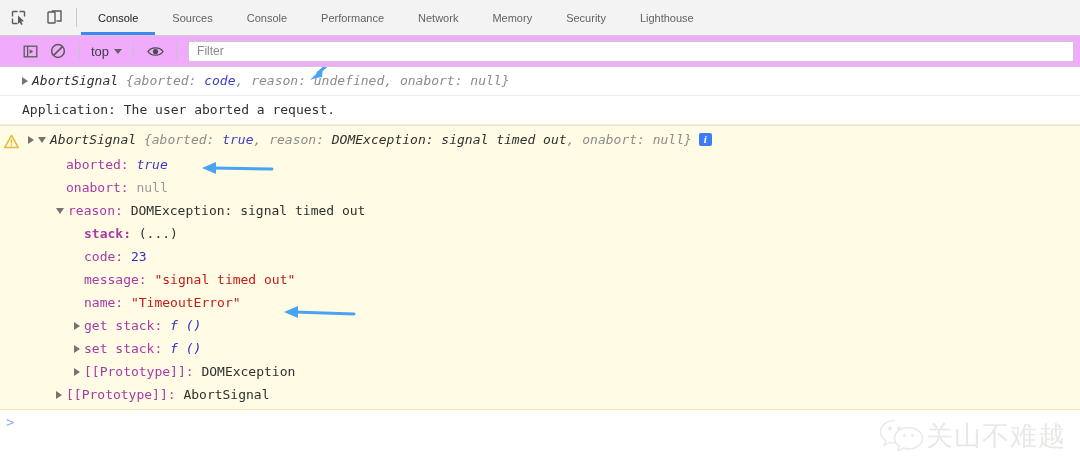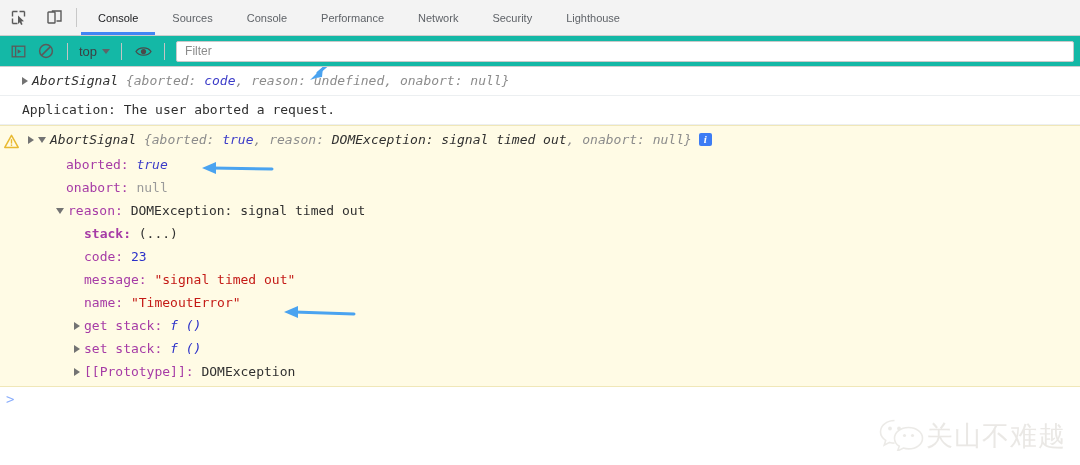--- a/index.html
+++ b/index.html
@@ -46,26 +46,26 @@
     content: "";
     position: absolute;
     left: 0; right: 0; bottom: 0;
     height: 3px;
     background: #4285f4;
   }
 
   
   .filterbar {
     height: 31px;
-    background: #14b8a6;
+    background: #f0abfc;
     border-bottom: 1px solid #cdcdcd;
     display: flex;
     align-items: center;
     box-sizing: border-box;
-    padding-left: 4px;
+    padding-left: 16px;
   }
   .fb-btn {
     width: 28px; height: 26px;
     display: flex; align-items: center; justify-content: center;
     color: #5a5a5a;
   }
   .fb-sep {
     width: 1px; height: 17px;
     background: #c4c4c4;
     margin: 0 7px;
@@ -245,20 +245,23 @@
     <span>Sources</span>
   </div>
   <div class="tab">
     <span>Console</span>
   </div>
   <div class="tab">
     <span>Performance</span>
   </div>
   <div class="tab">
     <span>Network</span>
+  </div>
+  <div class="tab">
+    <span>Memory</span>
   </div>
   <div class="tab">
     <span>Security</span>
   </div>
   <div class="tab">
     <span>Lighthouse</span>
   </div>
 </div>
 
 <div class="filterbar">
@@ -318,20 +321,21 @@
         <div class="row prop"><span style="display: inline-block; width: 10px;"></span><span class="t-prop">aborted:</span> <span class="t-bool">true</span></div>
         <div class="row prop"><span style="display: inline-block; width: 10px;"></span><span class="t-prop">onabort:</span> <span class="t-null">null</span></div>
         <div class="row prop"><span class="tri tri-down"></span><span class="t-prop">reason:</span> <span class="t-plain">DOMException: signal timed out</span></div>
         <div class="row prop ind2"><span style="display: inline-block; width: 10px;"></span><span class="t-prop-b">stack:</span> <span class="t-plain">(...)</span></div>
         <div class="row prop ind2"><span style="display: inline-block; width: 10px;"></span><span class="t-prop">code:</span> <span class="t-num">23</span></div>
         <div class="row prop ind2"><span style="display: inline-block; width: 10px;"></span><span class="t-prop">message:</span> <span class="t-str">"signal timed out"</span></div>
         <div class="row prop ind2"><span style="display: inline-block; width: 10px;"></span><span class="t-prop">name:</span> <span class="t-str">"TimeoutError"</span></div>
         <div class="row prop ind2"><span class="tri tri-right"></span><span class="t-prop">get stack:</span> <span class="t-fn">f ()</span></div>
         <div class="row prop ind2"><span class="tri tri-right"></span><span class="t-prop">set stack:</span> <span class="t-fn">f ()</span></div>
         <div class="row prop ind2"><span class="tri tri-right"></span><span class="t-prop">[[Prototype]]:</span> <span class="t-proto">DOMException</span></div>
+        <div class="row prop"><span class="tri tri-right"></span><span class="t-prop">[[Prototype]]:</span> <span class="t-proto">AbortSignal</span></div>
       </div>
   </div>
 
   <div class="row prompt-row">
     <span>&gt;</span>
   </div>
 
   <svg class="arrow" style="left:296px; top:-38px;" width="80" height="60" viewBox="0 0 80 60">
     <line x1="66" y1="6" x2="22" y2="44" stroke="#4aa3f0" stroke-width="3" stroke-linecap="round"></line>
     <path d="M14 51 L27 38 L26 48 L20 49 Z" fill="#4aa3f0"></path>

